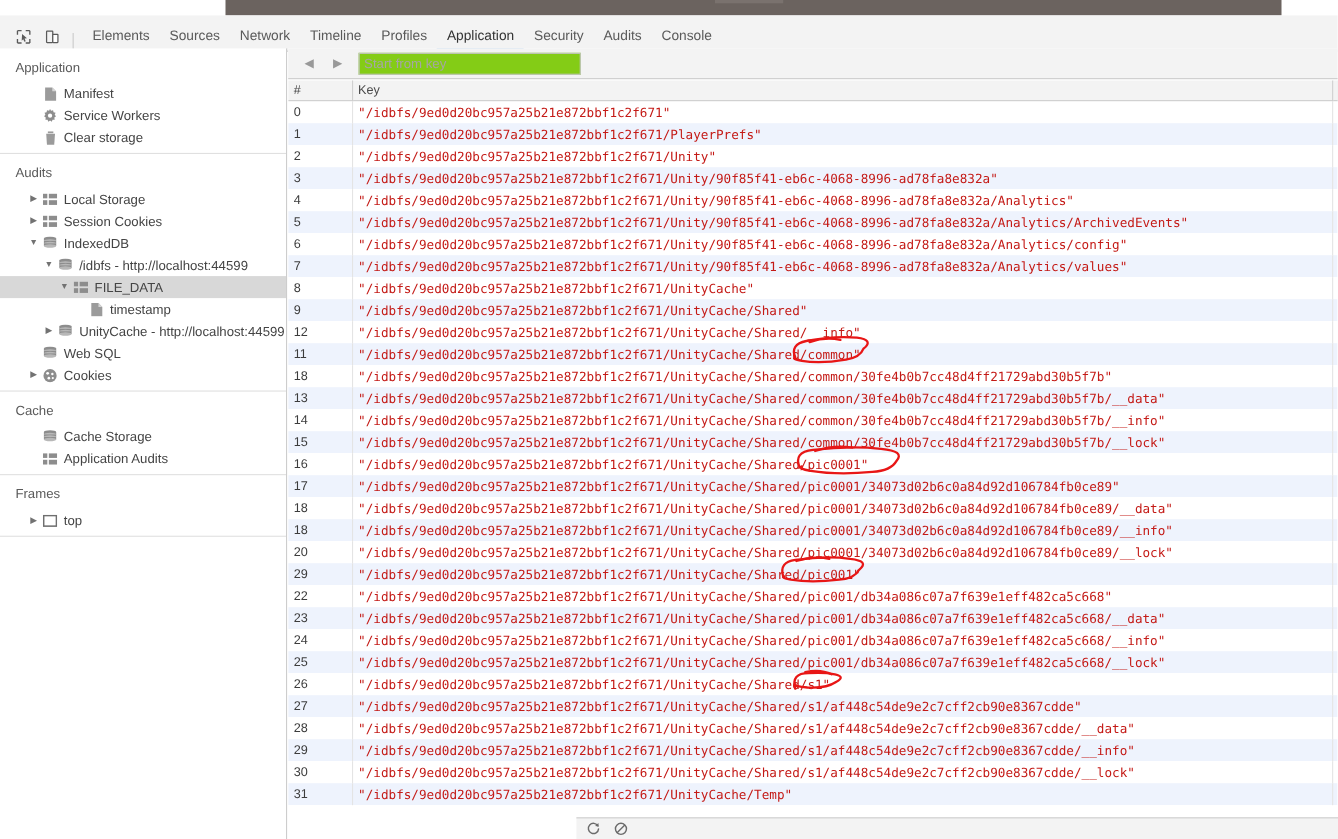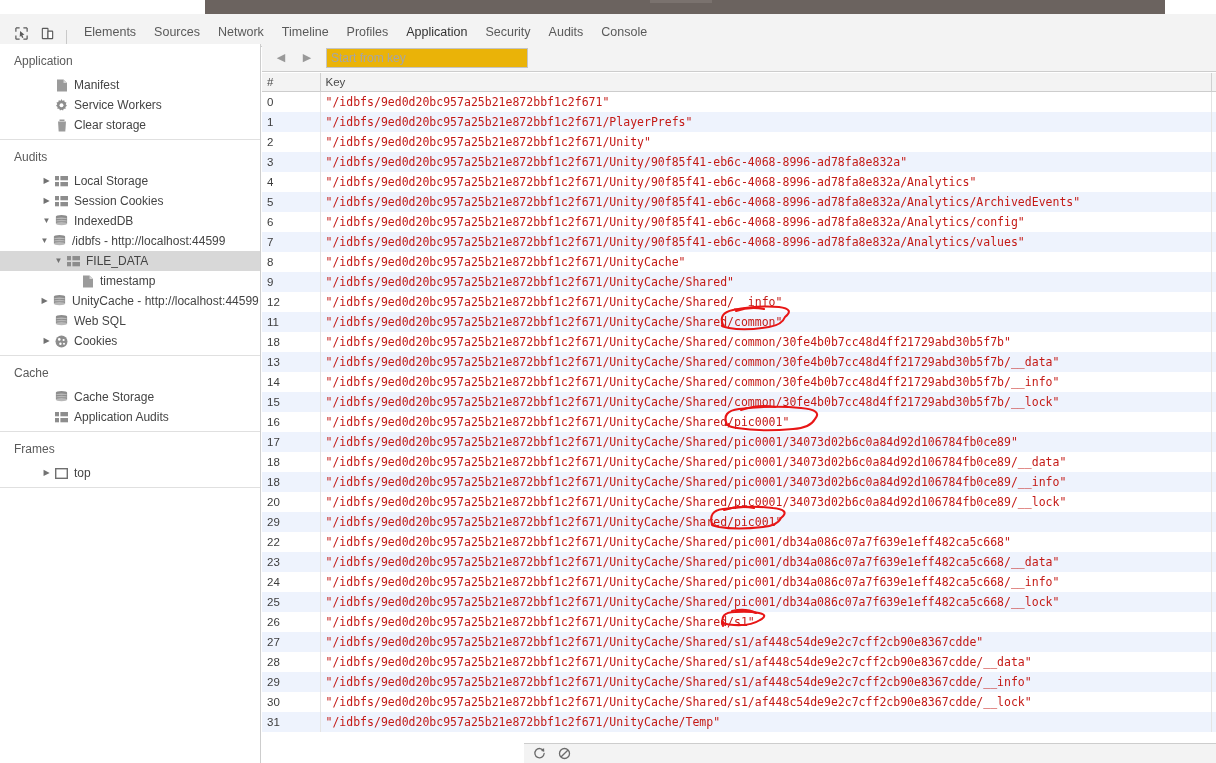--- a/index.html
+++ b/index.html
@@ -99,21 +99,21 @@
     font-size: 8px; color: #727272;
     line-height: 1;
   }
   .twisty.none { color: transparent; }
   .ic {
     width: 17px; min-width: 17px;
     display: inline-flex; align-items: center; justify-content: center;
     margin-right: 4px;
   }
   .side-label { line-height: 20px; }
-  .lvl1 { padding-left: 40px; }
+  .lvl1 { padding-left: 24px; }
   .lvl2 { padding-left: 38px; }
   .lvl3 { padding-left: 52px; }
   .lvl4 { padding-left: 66px; }
 
   
   .pane {
     position: absolute;
     top: 44px; left: 262px;
     width: 954px; height: 719px;
     background: #fff;
@@ -128,21 +128,21 @@
   }
   .navbtn {
     width: 26px; height: 22px;
     display: flex; align-items: center; justify-content: center;
     color: #999; font-size: 11px; cursor: pointer;
   }
   .keyfield {
     margin-left: 6px;
     width: 202px; height: 20px;
     border: 1px solid #c4c4c4;
-    background: #eab308;
+    background: #84cc16;
     font-size: 12px;
     color: #333;
     padding: 0 4px;
     outline: none;
     font-family: "Liberation Sans", sans-serif;
   }
   .keyfield::placeholder { color: #a5a5a5; }
 
   
   .tablewrap {

